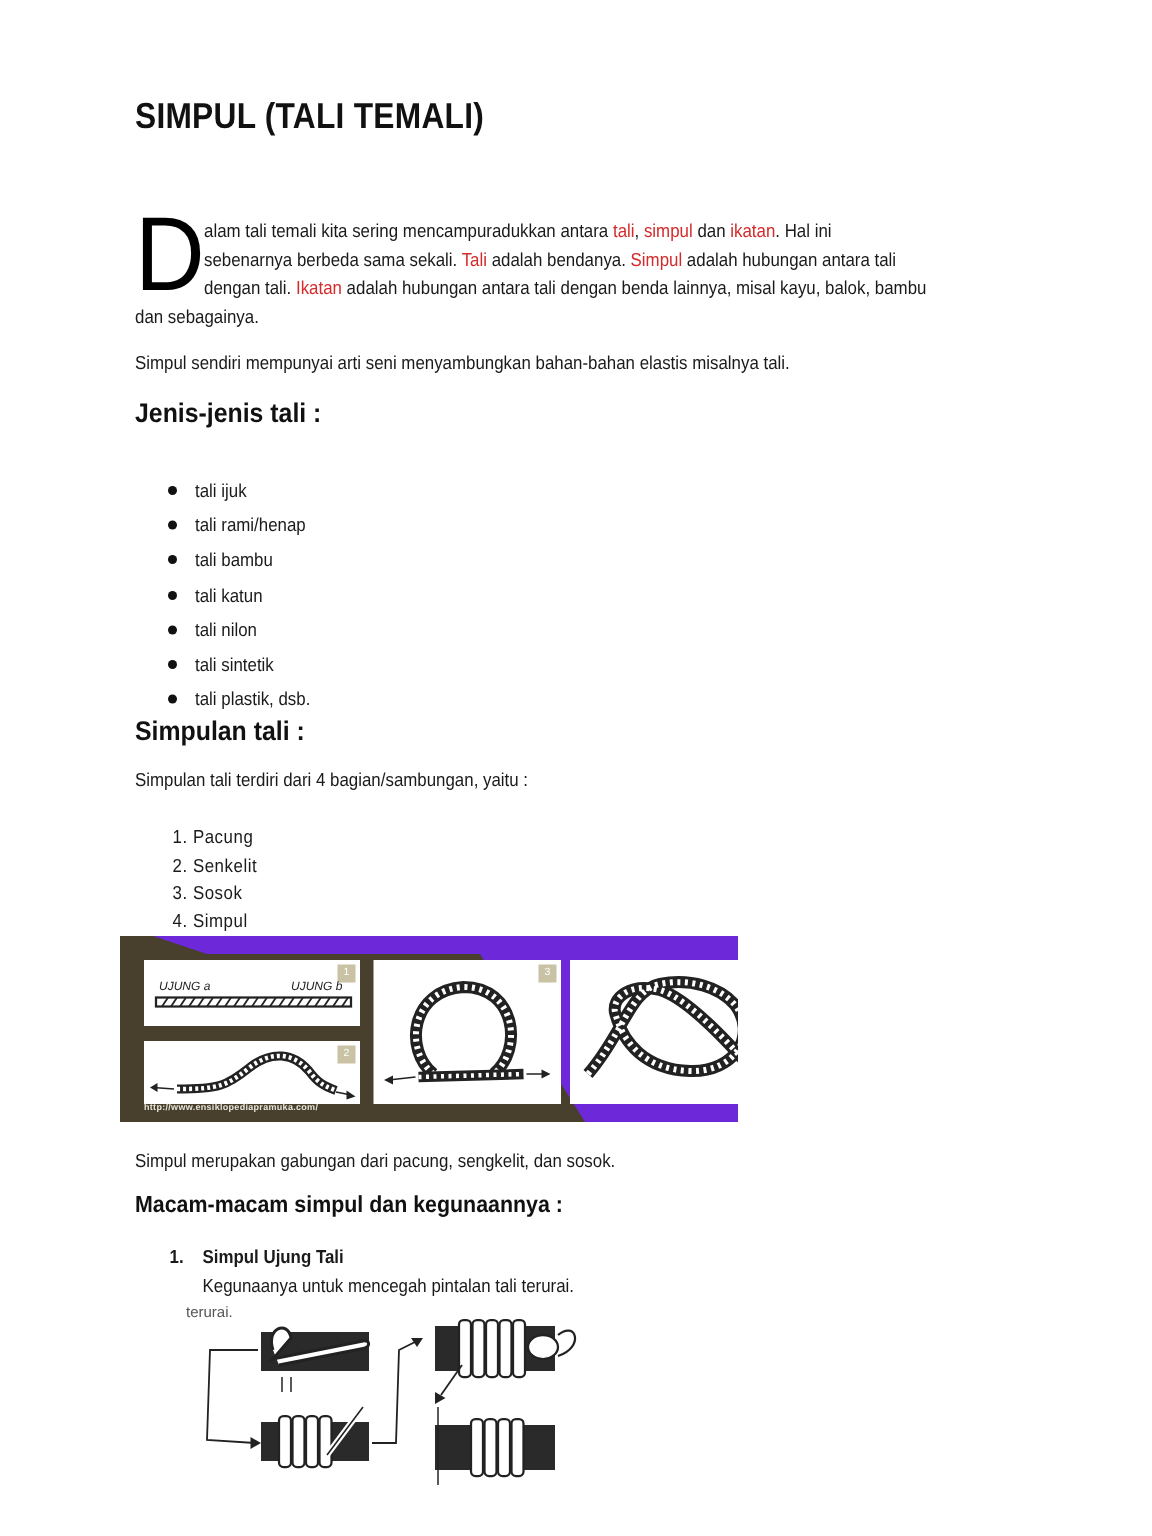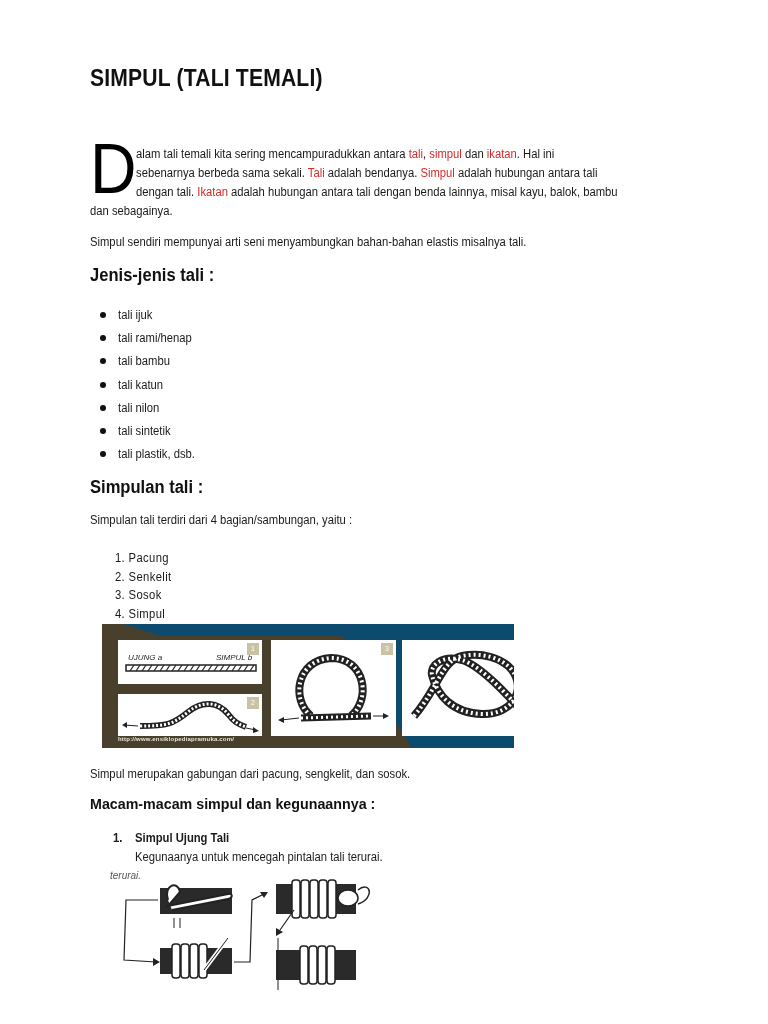--- a/index.html
+++ b/index.html
@@ -27,39 +27,39 @@
       transform: scaleX(0.9); transform-origin: left top; }
     .h2 {
       position: absolute; left: 90px; font-size: 18px; font-weight: bold; color: #111;
       transform: scaleX(0.92); transform-origin: left top; white-space: nowrap;
     }
     .h3 {
       position: absolute; left: 90px; font-size: 15.5px; font-weight: bold; color: #111;
       transform: scaleX(0.92); transform-origin: left top; white-space: nowrap;
     }
     .para { position: absolute; left: 90px; }
-    .bullets { position: absolute; left: 100px; top: 303px; margin: 0; padding: 0; list-style: none; }
+    .bullets { position: absolute; left: 100px; top: 303px; margin: 12px; padding: 0; list-style: none; }
     .bullets li { height: 23.3px; display: flex; align-items: center; }
     .bullet-dot { width: 6px; height: 6px; border-radius: 50%; background: #111; margin-right: 12px; flex: none; }
     .bullets .txt { font-size: 12.5px; color: #1a1a1a; transform: scaleX(0.9); transform-origin: left center; white-space: nowrap; }
     .numlist { position: absolute; left: 103px; top: 539px; margin: 12px; padding: 0; list-style: none; }
     .numlist li { height: 18.7px; font-size: 12.5px; color: #1a1a1a; white-space: nowrap;
       transform: scaleX(0.9); transform-origin: left top; letter-spacing: 0.4px; }
     .banner {
-      position: absolute; left: 102px; top: 624px; width: 412px; height: 124px;
-      background: #0c4a6e; overflow: hidden;
+      position: absolute; left: 80px; top: 624px; width: 412px; height: 124px;
+      background: #6d28d9; overflow: hidden;
     }
     .panel { position: absolute; background: #ffffff; }
     .panel .num {
       position: absolute; right: 3px; top: 3px; width: 12px; height: 12px;
       background: #c9c2a4; color: #fff; font-size: 7px; text-align: center; line-height: 12px;
     }
     .url { position: absolute; left: 16px; bottom: 6px; font-size: 6px; color: #e8e6dd; font-weight: bold; letter-spacing: 0.2px; }
     .rope-label { position: absolute; font-size: 8px; color: #222; font-style: italic; }
-    .knot-figure { position: absolute; left: 108px; top: 870px; width: 290px; height: 154px; font-style: italic; }
+    .knot-figure { position: absolute; left: 122px; top: 870px; width: 290px; height: 154px; }
     .fig-cut { position: absolute; left: 2px; top: 0; font-size: 10px; color: #555; }
   </style>
 </head>
 <body>
 
 <div class="page">
 
   <div class="title">SIMPUL (TALI TEMALI)</div>
 
   <div class="dropcap">D</div>
@@ -116,21 +116,21 @@
   </ol>
 
   <div class="banner">
     <svg width="455" height="124" style="position:absolute;left:0;top:0;">
       <polygon points="0,0 22,0 58,12 240,12 310,124 0,124" fill="#48402c"></polygon>
     </svg>
 
     <div class="panel" style="left:16px; top:16px; width:144px; height:44px;">
       <div class="num">1</div>
       <span class="rope-label" style="left:10px; top:13px;">UJUNG a</span>
-      <span class="rope-label" style="left:98px; top:13px;">SIMPUL b</span>
+      <span class="rope-label" style="left:98px; top:13px;">UJUNG b</span>
       <svg width="144" height="44" style="position:absolute;left:0;top:0;">
         <rect x="8" y="25" width="130" height="6" fill="#fff" stroke="#222" stroke-width="1.5"></rect>
         <g stroke="#222" stroke-width="1.2">
           <line x1="12" y1="31" x2="16" y2="25"></line>
             <line x1="18" y1="31" x2="22" y2="25"></line>
             <line x1="24" y1="31" x2="28" y2="25"></line>
           <line x1="30" y1="31" x2="34" y2="25"></line>
             <line x1="36" y1="31" x2="40" y2="25"></line>
             <line x1="42" y1="31" x2="46" y2="25"></line>
           <line x1="48" y1="31" x2="52" y2="25"></line>

